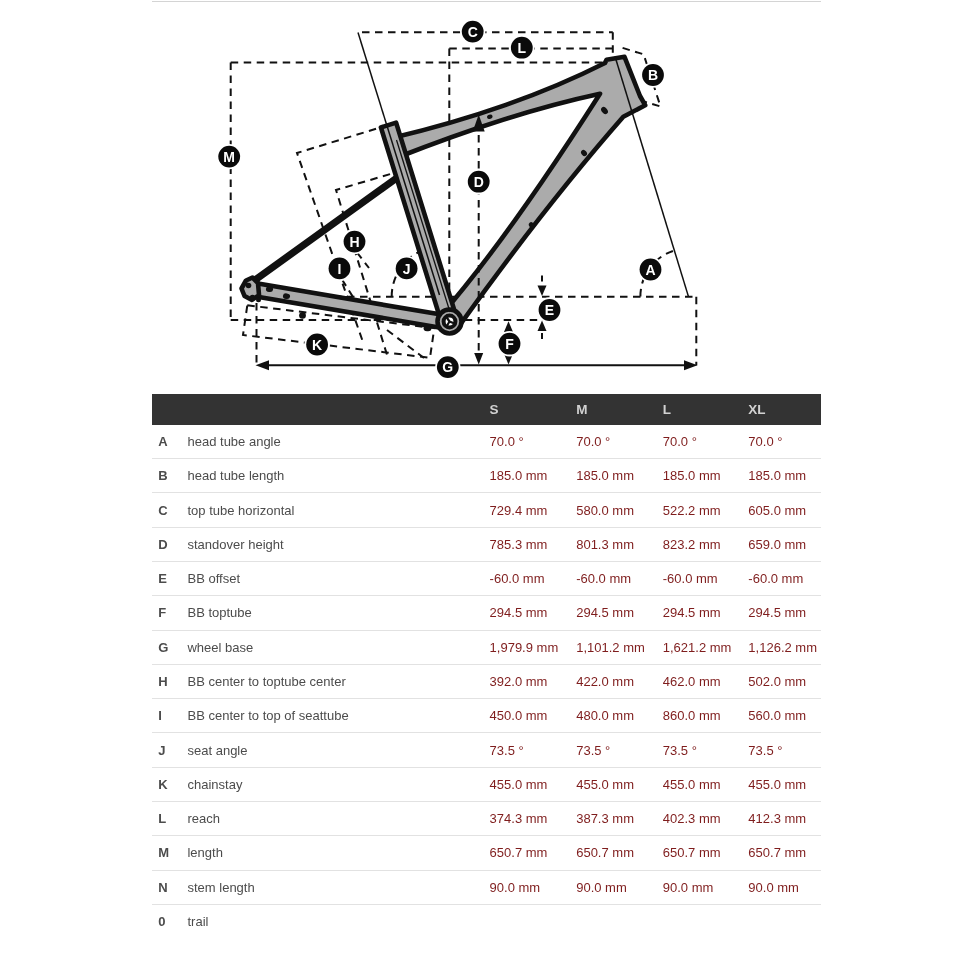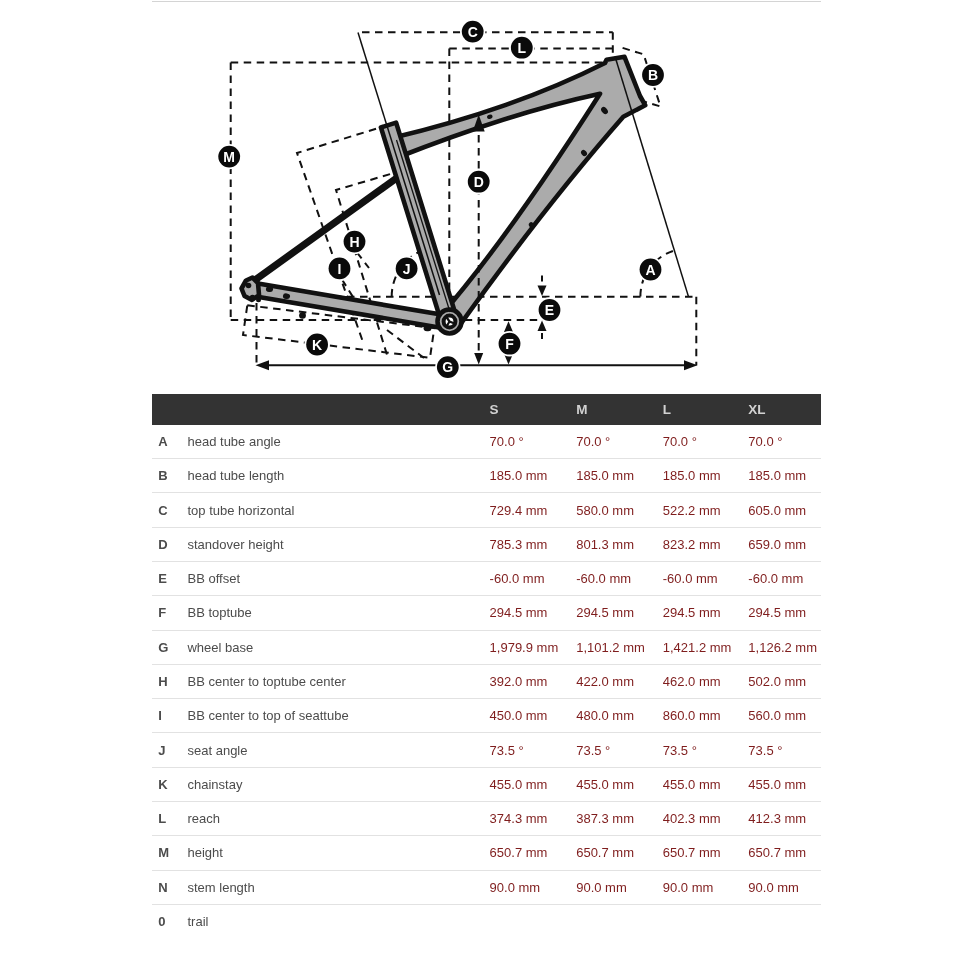--- a/index.html
+++ b/index.html
@@ -276,21 +276,21 @@
           <td class="v">294.5 mm</td>
           <td class="v">294.5 mm</td>
           <td class="v">294.5 mm</td>
         </tr>
 
 <tr>
           <td class="l">G</td>
           <td class="n">wheel base</td>
           <td class="v">1,979.9 mm</td>
           <td class="v">1,101.2 mm</td>
-          <td class="v">1,421.2 mm</td>
+          <td class="v">1,621.2 mm</td>
           <td class="v">1,126.2 mm</td>
         </tr>
 
 <tr>
           <td class="l">H</td>
           <td class="n">BB center to toptube center</td>
           <td class="v">392.0 mm</td>
           <td class="v">422.0 mm</td>
           <td class="v">462.0 mm</td>
           <td class="v">502.0 mm</td>
@@ -327,21 +327,21 @@
           <td class="l">L</td>
           <td class="n">reach</td>
           <td class="v">374.3 mm</td>
           <td class="v">387.3 mm</td>
           <td class="v">402.3 mm</td>
           <td class="v">412.3 mm</td>
         </tr>
 
 <tr>
           <td class="l">M</td>
-          <td class="n">height</td>
+          <td class="n">length</td>
           <td class="v">650.7 mm</td>
           <td class="v">650.7 mm</td>
           <td class="v">650.7 mm</td>
           <td class="v">650.7 mm</td>
         </tr>
 
 <tr>
           <td class="l">N</td>
           <td class="n">stem length</td>
           <td class="v">90.0 mm</td>

